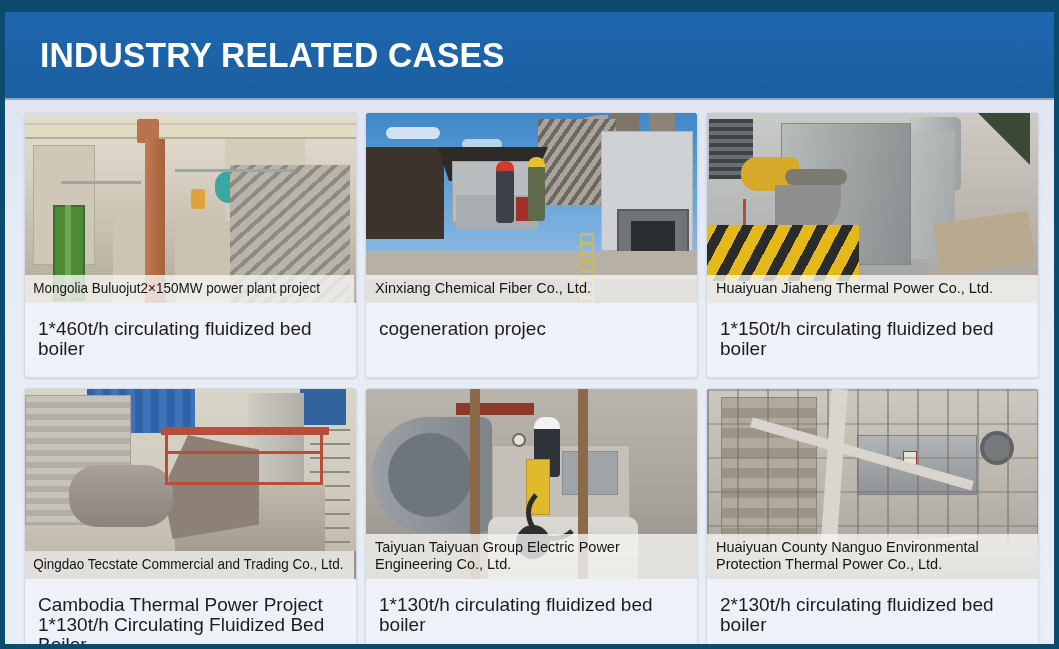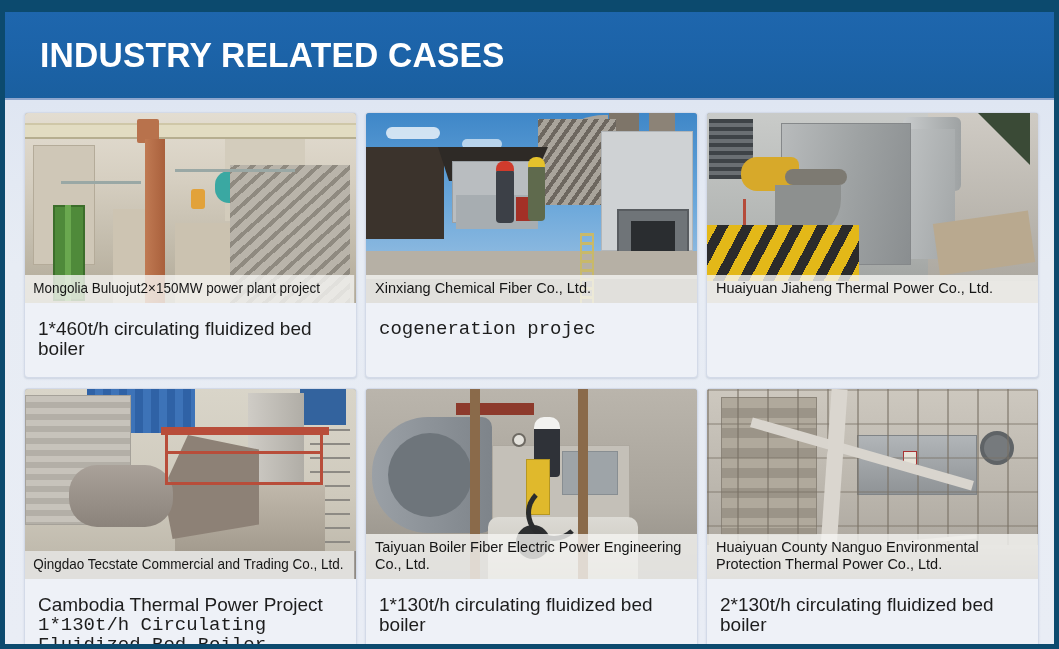--- a/index.html
+++ b/index.html
@@ -102,21 +102,21 @@
     width: 107%;
   }
 
   .card-desc {
     padding: 16px 12px 18px 13px;
     font-size: 19px;
     line-height: 20px;
     color: #1d1d1d;
     min-height: 66px;
   }
-  .card-desc .l2 { display: block; font-family: Liberation Mono, monospace; }
+  .card-desc .l2 { display: block; }
 
   
   .sky-blue   { position:absolute; inset:0; background: linear-gradient(180deg,#3f87c8 0%, #68a6da 45%, #a9c8e4 100%); }
   .sky-haze   { position:absolute; inset:0; background: linear-gradient(180deg,#d9d5c9 0%, #cfcabd 55%, #b9b3a6 100%); }
   .sky-grey   { position:absolute; inset:0; background: linear-gradient(180deg,#c9cbc9 0%, #b3b6b4 60%, #9a9d9b 100%); }
 
   .blk { position: absolute; }
 
   
   .s1-bg    { inset:0; background: linear-gradient(180deg,#e3ddd1 0%, #d6cfc1 35%, #c2bbab 70%, #b0a897 100%); }
@@ -308,20 +308,24 @@
             <div class="blk s3-yellow"></div>
             <div class="blk s3-pipe"></div>
             <div class="blk s3-fan"></div>
             <div class="blk s3-rail"></div>
             <div class="blk s3-plate"></div>
             <div class="blk s3-hazard"></div>
             <div class="blk s3-floor"></div>
           </div>
           <div class="card-caption">Huaiyuan Jiaheng Thermal Power Co., Ltd.</div>
         </div>
+        <div class="card-desc">
+          <span>1*150t/h circulating fluidized bed boiler</span>
+          <span class="l2"></span>
+        </div>
       </div>
 
       <div class="card">
         <div class="card-media">
           <div class="scene">
             <div class="blk sky-haze"></div>
             <div class="blk s4-blue1"></div>
             <div class="blk s4-blue2"></div>
             <div class="blk s4-stack"></div>
             <div class="blk s4-bldg"></div>
@@ -354,21 +358,21 @@
             <div class="blk s5-gauge"></div>
             <div class="blk s5-man"></div>
             <div class="blk s5-helm"></div>
             <div class="blk s5-yellow"></div>
             <div class="blk s5-tank"></div>
             <div class="blk s5-hole"></div>
             <div class="blk s5-hose"></div>
             <div class="blk s5-post1"></div>
             <div class="blk s5-post2"></div>
           </div>
-          <div class="card-caption wrap">Taiyuan Boiler Fiber Electric Power Engineering Co., Ltd.</div>
+          <div class="card-caption wrap">Taiyuan Taiyuan Group Electric Power Engineering Co., Ltd.</div>
         </div>
         <div class="card-desc">
           <span>1*130t/h circulating fluidized bed boiler</span>
           <span class="l2"></span>
         </div>
       </div>
 
       <div class="card">
         <div class="card-media">
           <div class="scene">

